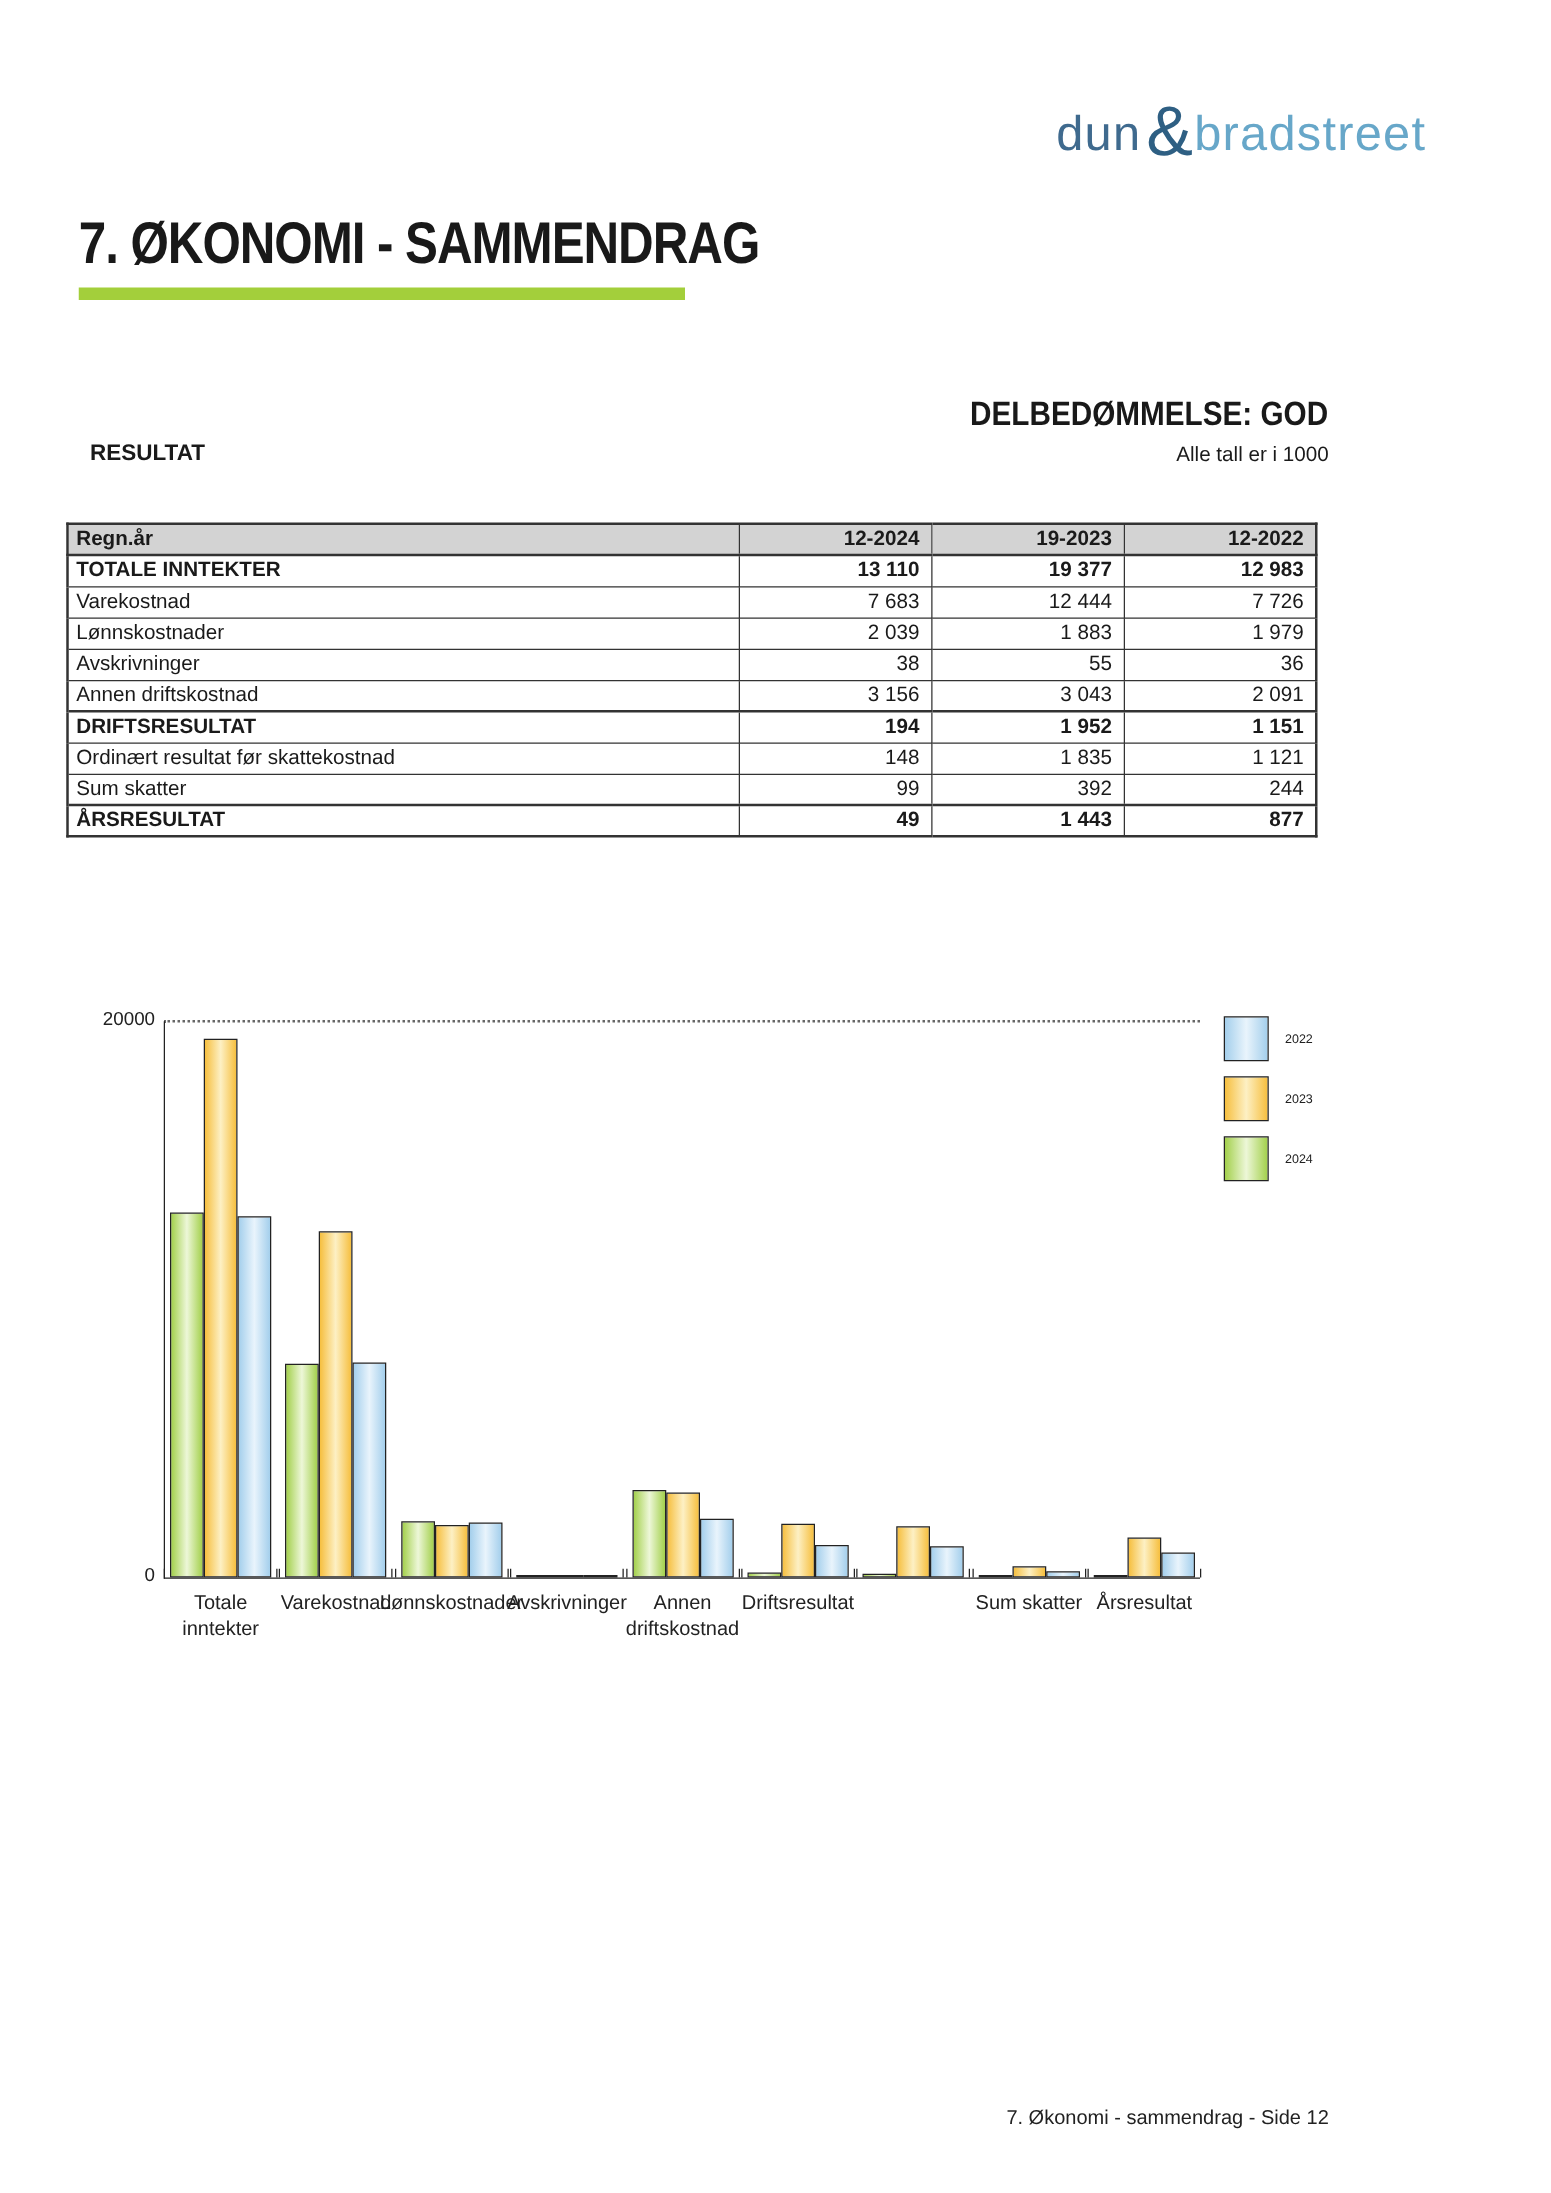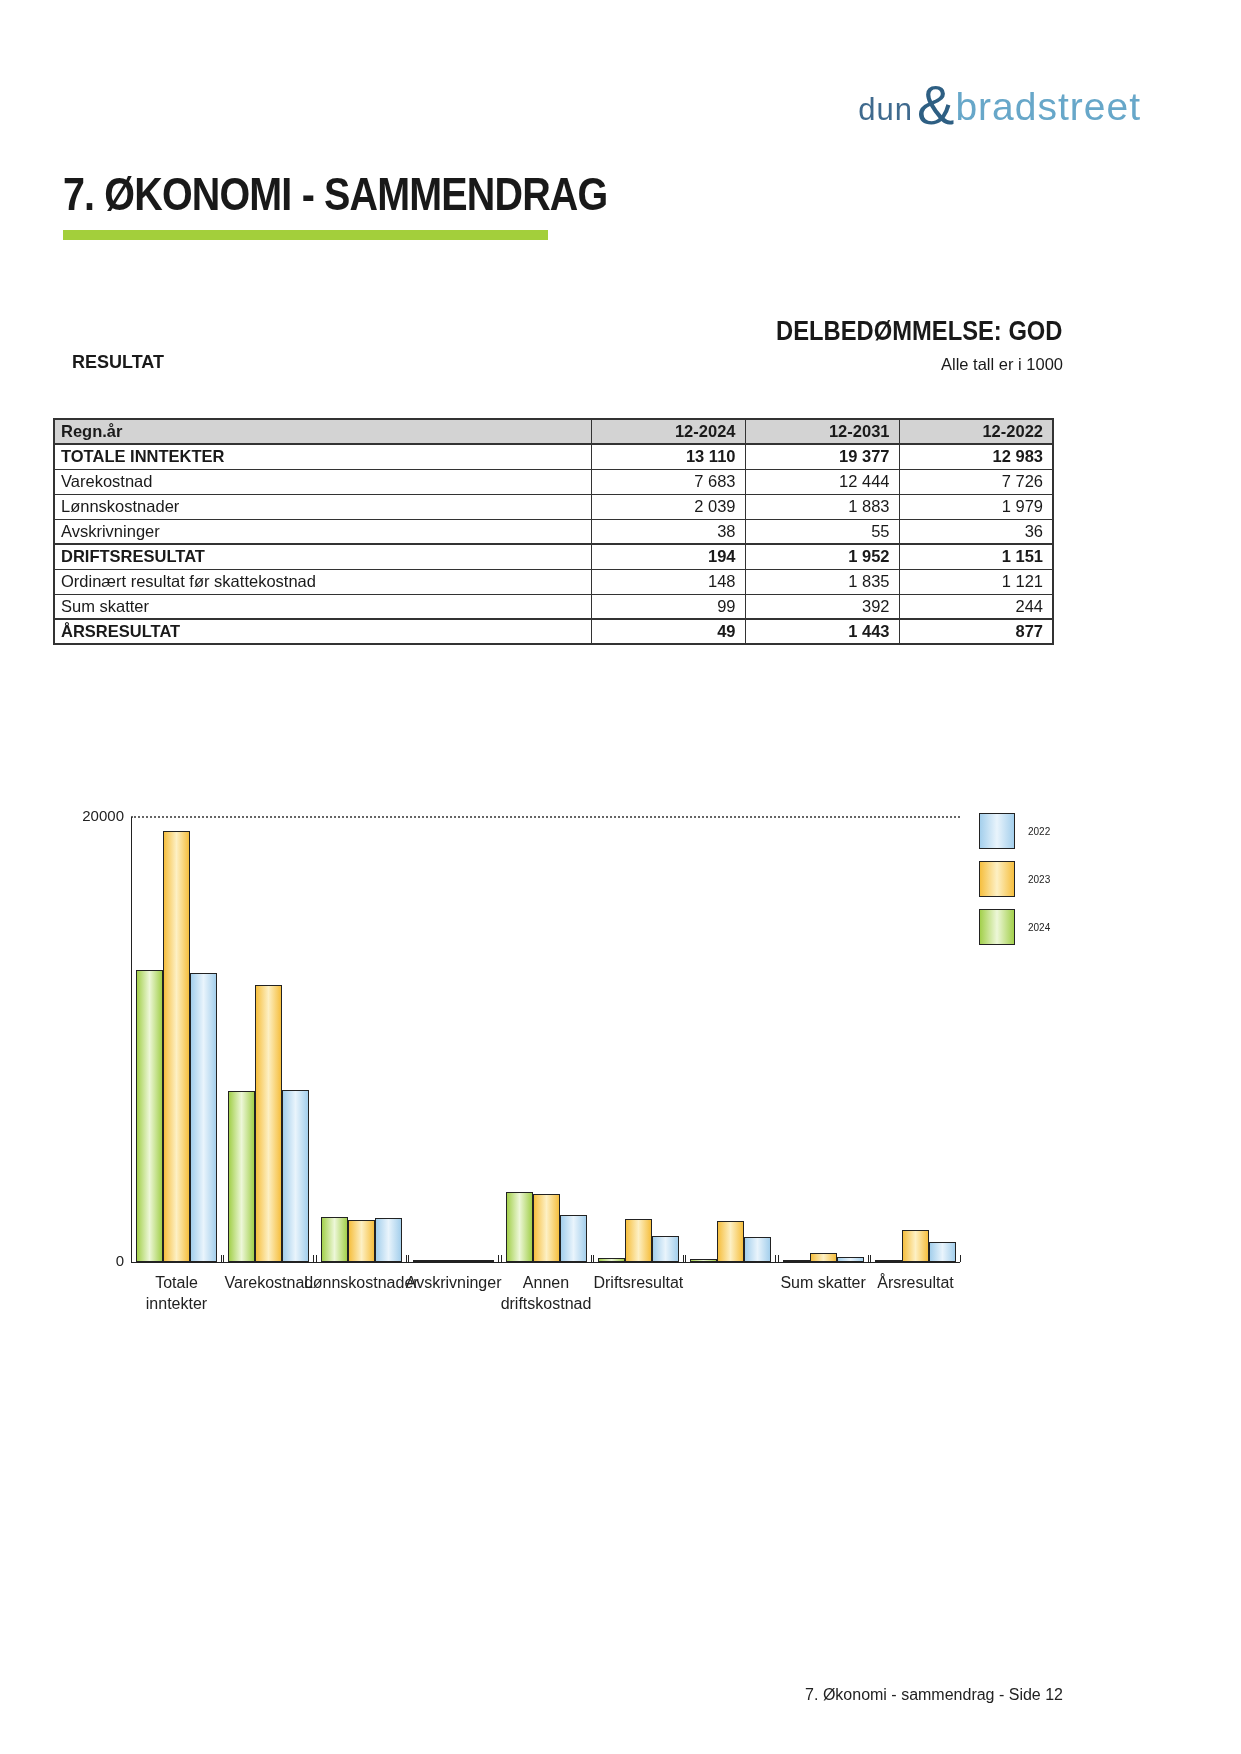--- a/index.html
+++ b/index.html
@@ -4,21 +4,21 @@
 <style>
   * { margin:0; padding:0; box-sizing:border-box; }
   html,body { background:#ffffff; }
   .page {
     position:relative; width:1241px; height:1754px; background:#fff;
     font-family:"Liberation Sans", sans-serif; color:#1a1a1a; overflow:hidden;
   }
 
   
   .logo { position:absolute; top:68px; right:100px; display:flex; align-items:baseline; }
-  .logo-dun { font-size:31px; letter-spacing:1px; }
+  .logo-dun { font-size:39px; letter-spacing:1px; }
   .logo-amp { font-size:56px; font-weight:400; margin:0 1px 0 4px; position:relative; top:4px; }
   .logo-bradstreet { font-size:39px; letter-spacing:1px; }
 
   
   .title {
     position:absolute; left:63px; top:166px; font-size:47px; font-weight:bold;
     letter-spacing:-1px; color:#191919; transform:scaleX(0.84); transform-origin:left top;
     white-space:nowrap;
   }
   .accent-bar { position:absolute; left:63px; top:230px; width:485px; height:10px; background:var(--accent,#a3cf3b); }
@@ -102,21 +102,21 @@
     <colgroup>
       <col class="c-label">
         <col class="c-num">
         <col class="c-num">
         <col class="c-num">
     </colgroup>
     <thead>
         <tr>
           <th class="lbl">Regn.år</th>
           <th class="num">12-2024</th>
-          <th class="num">12-2031</th>
+          <th class="num">19-2023</th>
           <th class="num">12-2022</th>
         </tr>
       </thead>
     <tbody>
         <tr class="bold-row">
           <td class="lbl">TOTALE INNTEKTER</td>
           <td class="num">13 110</td>
           <td class="num">19 377</td>
           <td class="num">12 983</td>
         </tr>
@@ -131,20 +131,26 @@
           <td class="num">2 039</td>
           <td class="num">1 883</td>
           <td class="num">1 979</td>
         </tr>
         <tr>
           <td class="lbl">Avskrivninger</td>
           <td class="num">38</td>
           <td class="num">55</td>
           <td class="num">36</td>
         </tr>
+        <tr>
+          <td class="lbl">Annen driftskostnad</td>
+          <td class="num">3 156</td>
+          <td class="num">3 043</td>
+          <td class="num">2 091</td>
+        </tr>
         <tr class="bold-row">
           <td class="lbl">DRIFTSRESULTAT</td>
           <td class="num">194</td>
           <td class="num">1 952</td>
           <td class="num">1 151</td>
         </tr>
         <tr>
           <td class="lbl">Ordinært resultat før skattekostnad</td>
           <td class="num">148</td>
           <td class="num">1 835</td>

